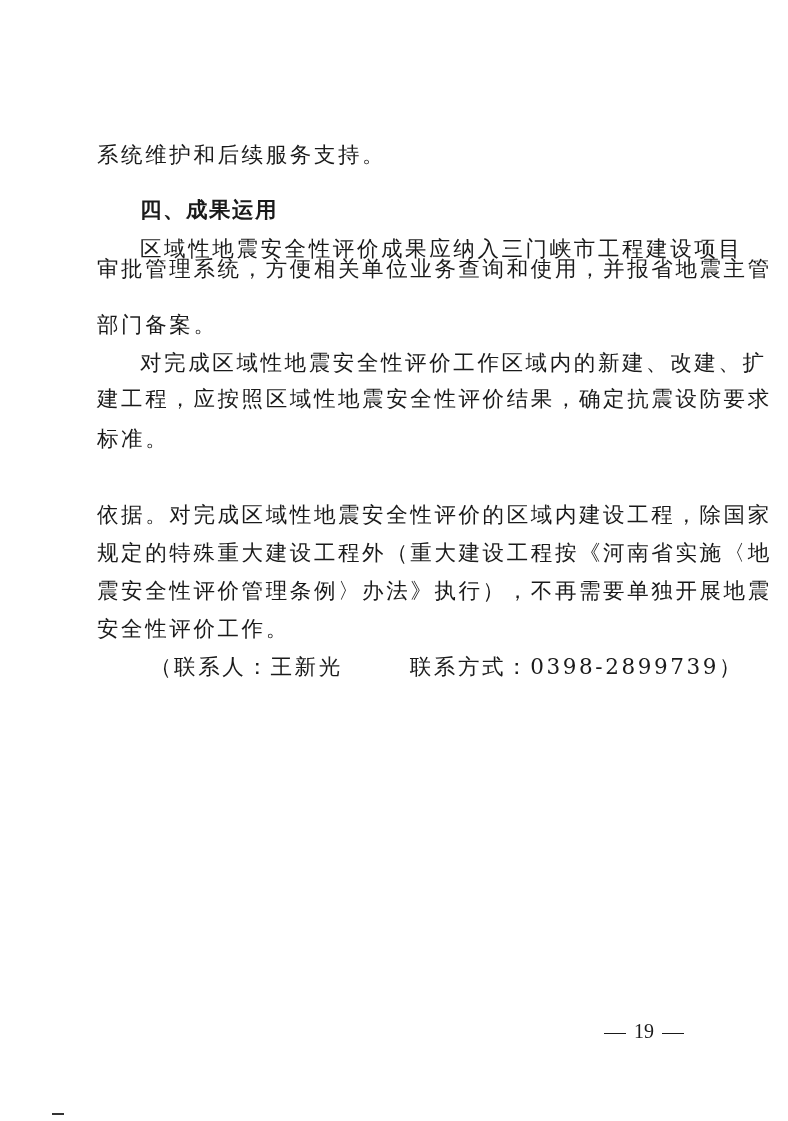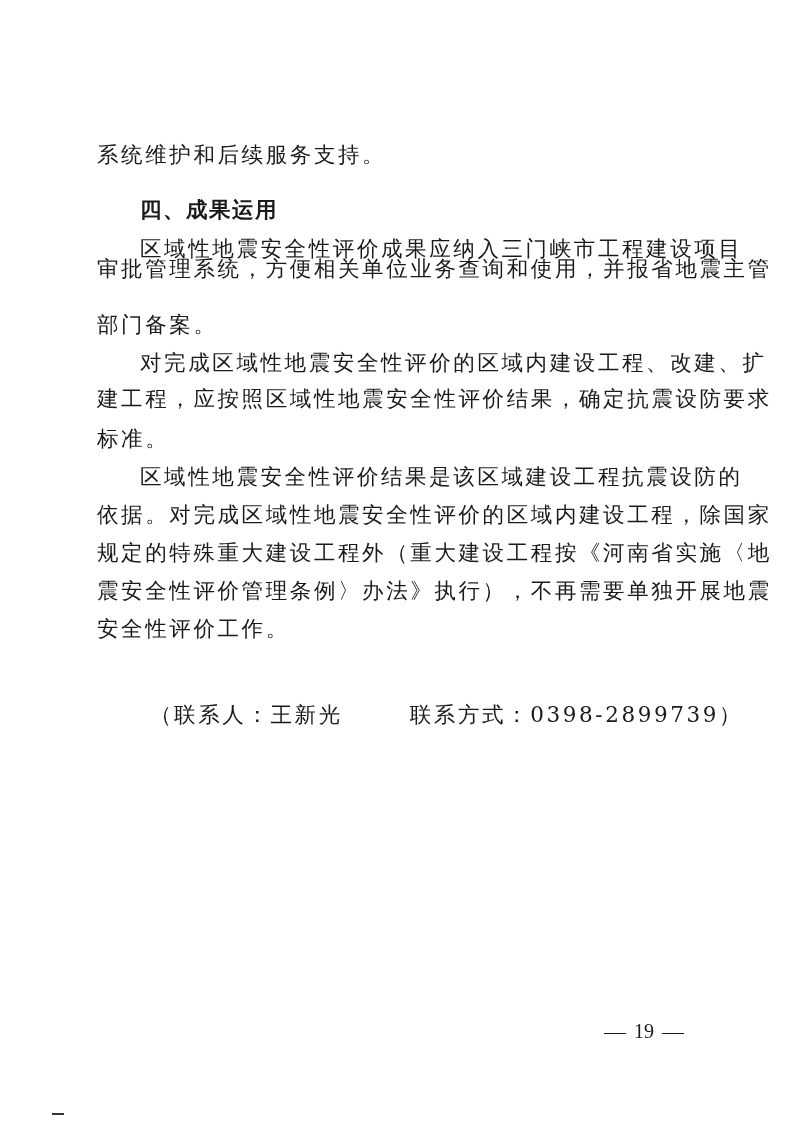--- a/index.html
+++ b/index.html
@@ -9,41 +9,40 @@
     color: #1a1a1a;
   }
   .page { position: absolute; left: 0; top: 0; width: 788px; height: 1121px; }
   .line {
     position: absolute; left: 97px; width: 600px;
     font-size: 21.5px; line-height: 1; letter-spacing: 2.6px;
     white-space: nowrap;
   }
   .indent { left: 140px; }
   .heading { font-weight: bold; font-family: Liberation Serif, serif; letter-spacing: 1.5px; }
-  .contact { left: 150px; margin-top: 48px; }
+  .contact { left: 150px; }
   .page-number {
     position: absolute; left: 596px; top: 1020px; font-size: 20px;
     font-family: "Liberation Serif", serif; letter-spacing: 0;
   }
   .page-number .dash { display: inline-block; width: 22px; height: 1.5px; background: #1a1a1a; vertical-align: middle; margin: 0 8px; }
   .corner-mark { position: absolute; left: 52px; top: 1113px; width: 12px; height: 2px; background: #333; }
 </style>
 </head>
 <body>
 
 <div class="page">
   <div class="line" style="top:144px">系统维护和后续服务支持。</div>
   <div class="line indent heading" style="top:200px">四、成果运用</div>
   <div class="line indent" style="top:238px">区域性地震安全性评价成果应纳入三门峡市工程建设项目</div>
   <div class="line" style="top:258px">审批管理系统，方便相关单位业务查询和使用，并报省地震主管</div>
   <div class="line" style="top:314px">部门备案。</div>
-  <div class="line indent" style="top:352px">对完成区域性地震安全性评价的区域内建设工程、改建、扩</div>
+  <div class="line indent" style="top:352px">对完成区域性地震安全性评价工作区域内的新建、改建、扩</div>
   <div class="line" style="top:388px">建工程，应按照区域性地震安全性评价结果，确定抗震设防要求</div>
   <div class="line" style="top:428px">标准。</div>
-  <div class="line indent" style="top:466px">区域性地震安全性评价结果是该区域建设工程抗震设防的</div>
   <div class="line" style="top:504px">依据。对完成区域性地震安全性评价的区域内建设工程，除国家</div>
   <div class="line" style="top:542px">规定的特殊重大建设工程外（重大建设工程按《河南省实施〈地</div>
   <div class="line" style="top:580px">震安全性评价管理条例〉办法》执行），不再需要单独开展地震</div>
   <div class="line" style="top:618px">安全性评价工作。</div>
   <div class="line contact" style="top:656px">
     <span>（联系人：王新光</span>
     <span style="display:inline-block;width:48px"></span>
     <span>联系方式：0398-2899739）</span>
   </div>
 

